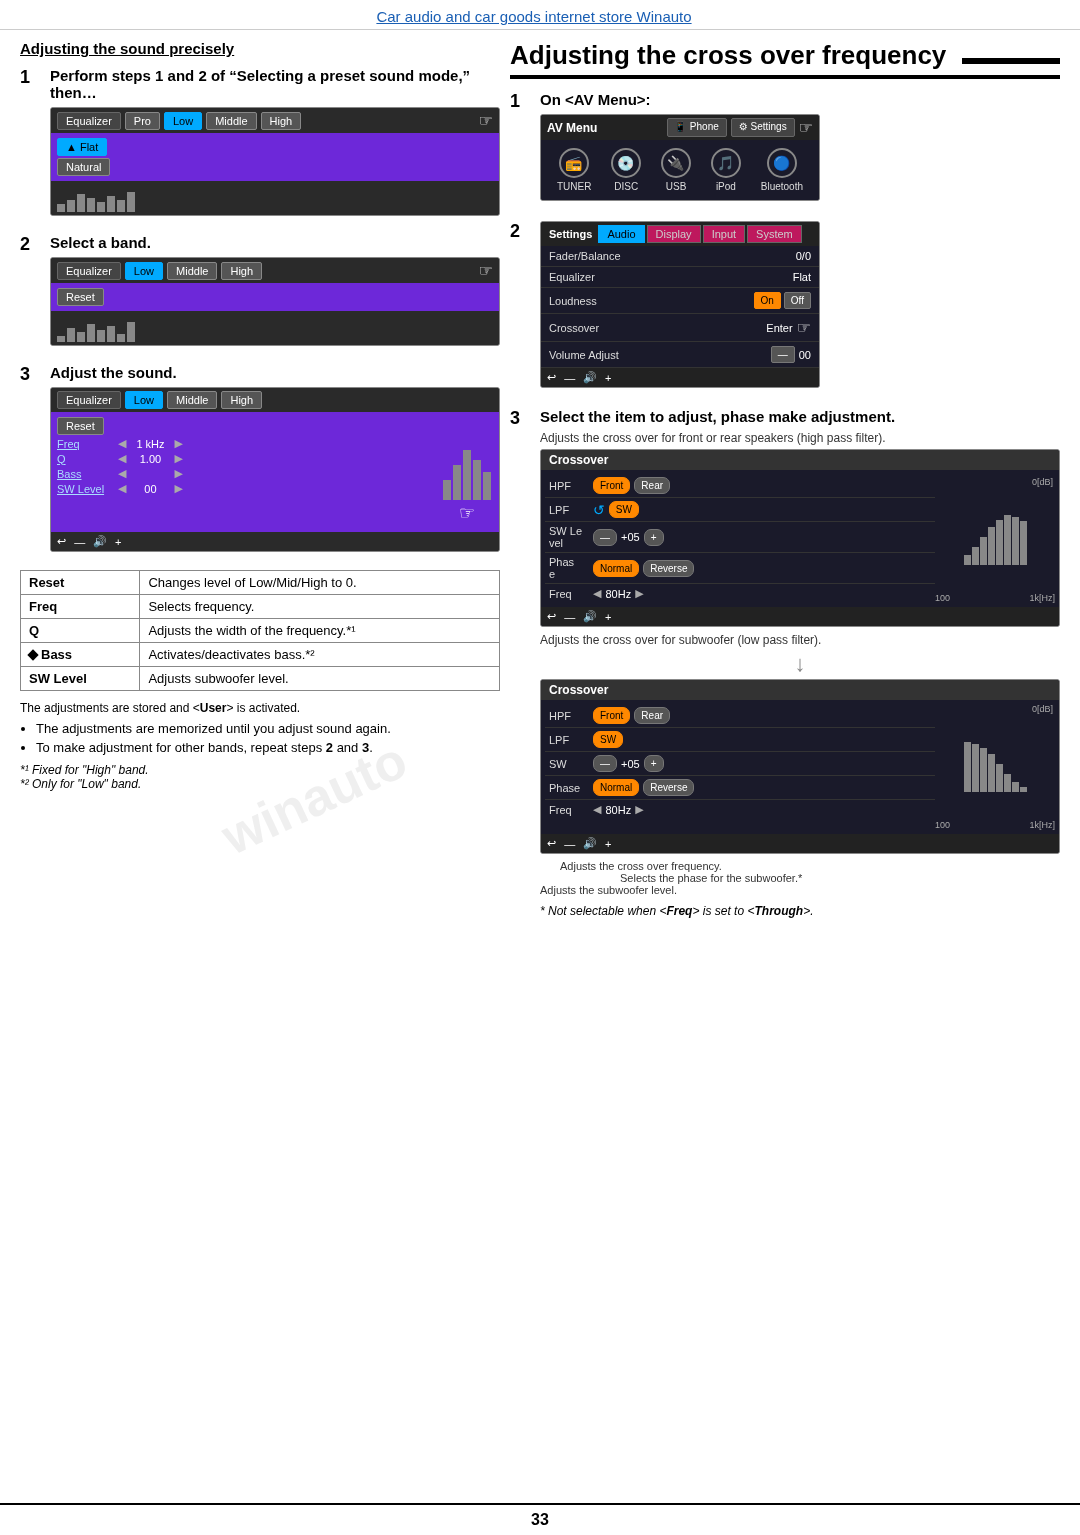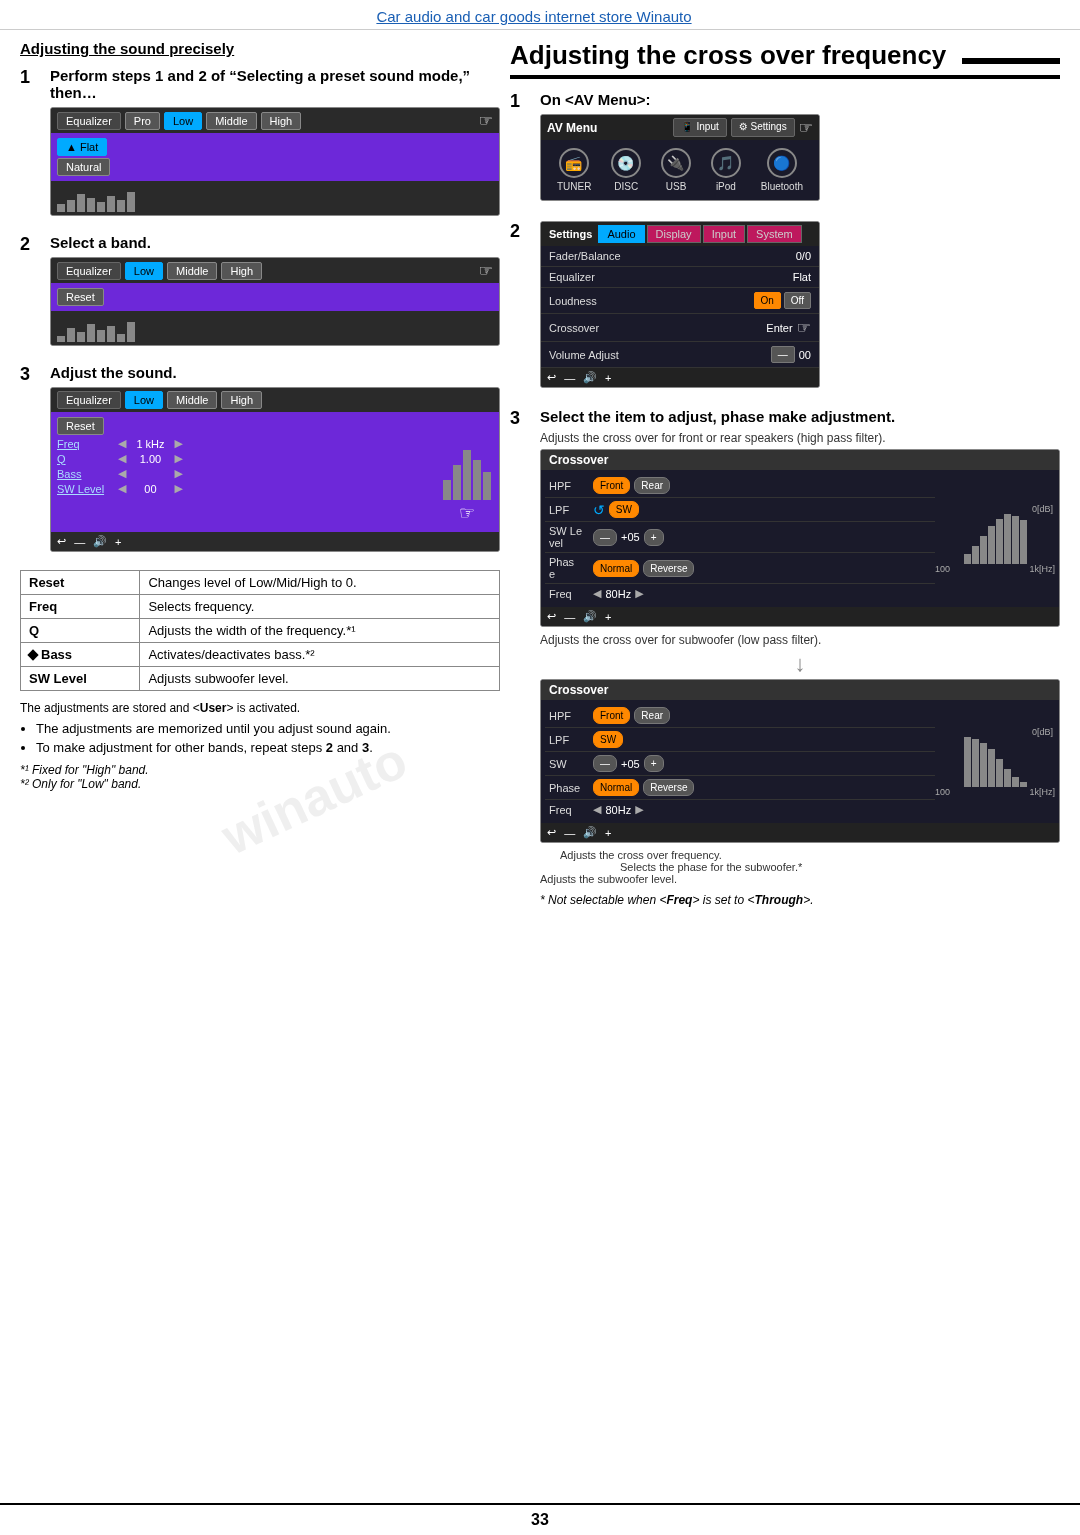--- a/index.html
+++ b/index.html
@@ -333,21 +333,22 @@
       padding: 4px;
     }
     .crossover-left {
       flex: 1;
     }
     .crossover-right {
       width: 120px;
       display: flex;
       flex-direction: column;
       align-items: center;
-      justify-content: center;
+      justify-content: flex-end;
+      gap: 28px;
     }
     .cv-row {
       display: flex;
       align-items: center;
       gap: 4px;
       padding: 3px 4px;
       border-bottom: 1px solid #333;
     }
     .cv-row:last-child { border-bottom: none; }
     .cv-label {
@@ -649,21 +650,21 @@
     </h2>
 
     <div class="step">
       <div class="step-num">1</div>
       <div class="step-content">
         <div class="step-label">On &lt;AV Menu&gt;:</div>
         <div class="av-ui">
           <div class="av-header">
             <span class="av-title">AV Menu</span>
             <div class="av-btns">
-              <span class="av-btn-sm">📱 Input</span>
+              <span class="av-btn-sm">📱 Phone</span>
               <span class="av-btn-sm">⚙ Settings</span>
               <span style="font-size:16px;cursor:pointer;">☞</span>
             </div>
           </div>
           <div class="av-icons">
             <div class="av-icon-item">
               <div class="av-icon-circle">📻</div>
               <span>TUNER</span>
             </div>
             <div class="av-icon-item">

